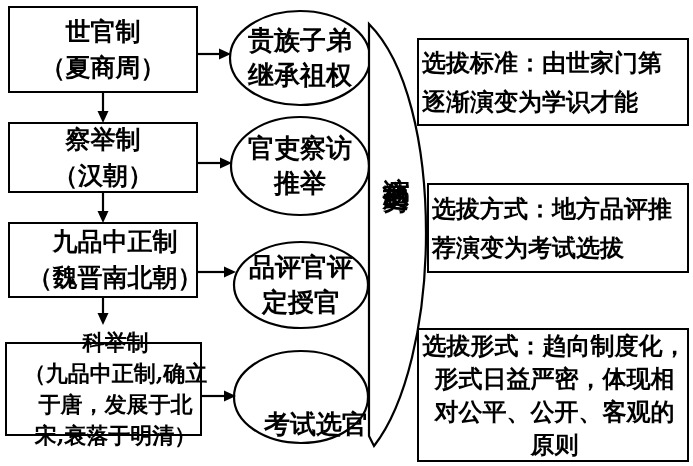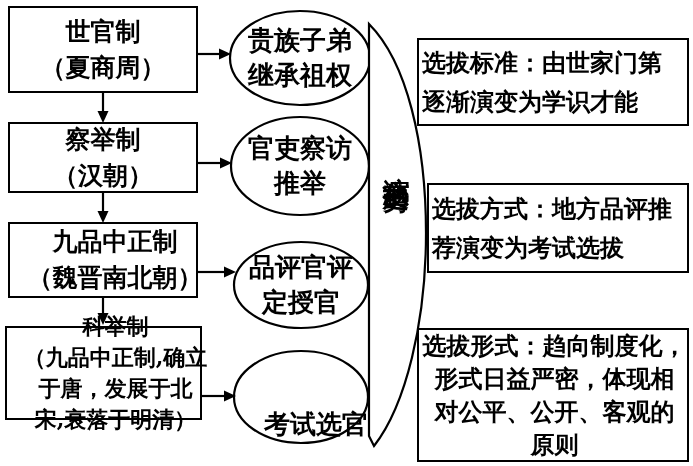--- a/index.html
+++ b/index.html
@@ -86,21 +86,21 @@
     <div class="ln">（夏商周）</div>
   </div>
   <div class="box b123" style="left:8px;top:122px;width:190px;height:71px;">
     <div class="ln">察举制</div>
     <div class="ln">（汉朝）</div>
   </div>
   <div class="box b123" style="left:8px;top:222px;width:190px;height:76px;padding-left:24px;">
     <div class="ln">九品中正制</div>
     <div class="ln">（魏晋南北朝）</div>
   </div>
-  <div class="box b4" style="left:5px;top:326px;width:197px;height:94px;padding-left:24px;">
+  <div class="box b4" style="left:5px;top:342px;width:197px;height:94px;padding-left:24px;">
     <div class="ln">科举制</div>
     <div class="ln">（九品中正制,确立</div>
     <div class="ln">于唐，发展于北</div>
     <div class="ln">宋,衰落于明清）</div>
   </div>
 
   <div class="etext" style="left:230px;top:23px;width:140px;">
     <div class="ln">贵族子弟</div>
     <div class="ln">继承祖权</div>
   </div>

